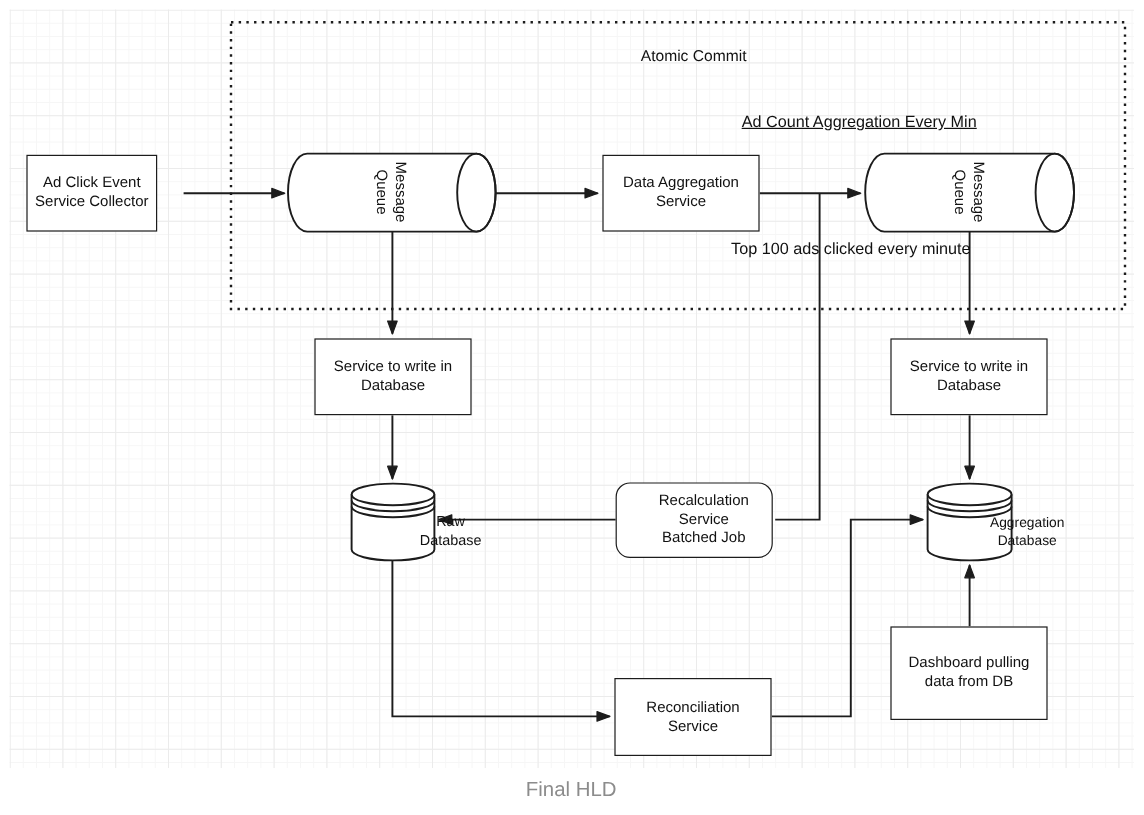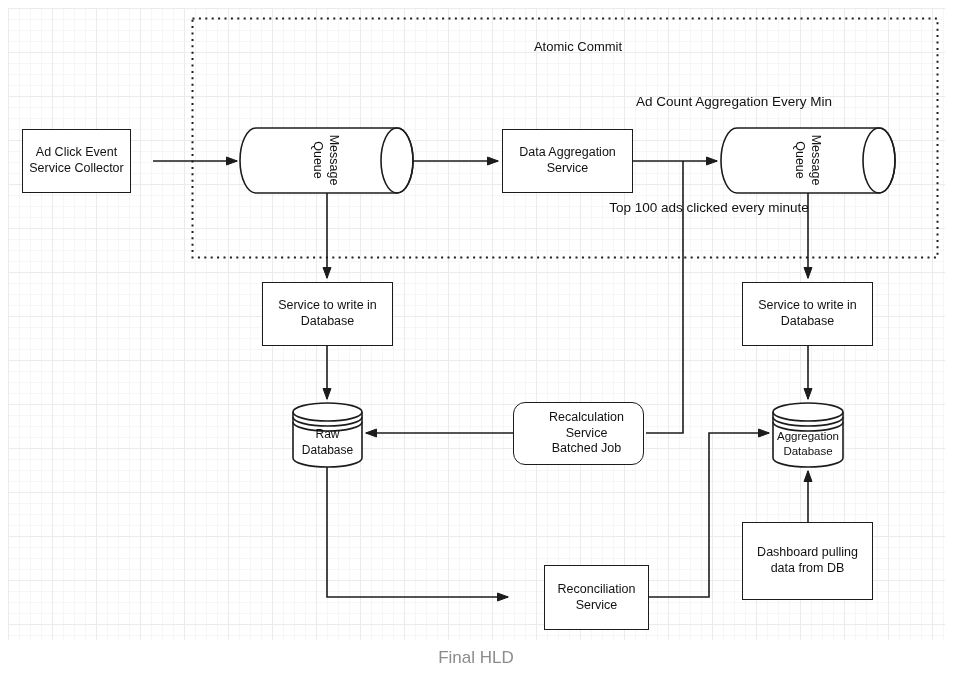--- a/index.html
+++ b/index.html
@@ -27,21 +27,21 @@
   }
   .node.rounded{border-radius:12px;}
   .node span, .cyl-label span, .db-label span{white-space:pre-line;}
   .cyl-label{
     position:absolute;display:flex;align-items:center;justify-content:center;
     text-align:center;font-size:12.5px;line-height:1.3;
     width:84px;height:84px;transform:rotate(90deg);
   }
   .db-label{
     position:absolute;display:flex;align-items:center;justify-content:center;
-    text-align:center;line-height:1.3;
+    text-align:center;line-height:1.3;padding-left:48px;
   }
   .free-label{
     position:absolute;transform:translate(-50%,-50%);
     font-size:13.5px;white-space:nowrap;text-align:center;margin-left:10px;
   }
   .caption{
     position:absolute;left:476px;top:648px;transform:translateX(-50%);
     font-size:17px;color:#8c8c8c;white-space:nowrap;
   }
 </style>
@@ -117,21 +117,21 @@
 <div class="node" style="left:742px;top:282px;width:131px;height:64px;">
   <span>Service to write in
 Database</span>
 </div>
 
 <div class="node rounded" style="left:513px;top:402px;width:131px;height:63px;padding-left:16px;">
   <span>Recalculation Service
 Batched Job</span>
 </div>
 
-<div class="node" style="left:544px;top:565px;width:105px;height:65px;">
+<div class="node" style="left:512px;top:565px;width:131px;height:65px;">
   <span>Reconciliation
 Service</span>
 </div>
 
 <div class="node" style="left:742px;top:522px;width:131px;height:78px;">
   <span>Dashboard pulling
 data from DB</span>
 </div>
 
 <div class="cyl-label" style="left:284px;top:118px;">
@@ -146,16 +146,16 @@
 <div class="db-label" style="left:293px;top:422px;width:69px;height:42px;font-size:12px;">
   <span>Raw
 Database</span>
 </div>
 <div class="db-label" style="left:771px;top:424px;width:74px;height:40px;font-size:11.5px;">
   <span>Aggregation
 Database</span>
 </div>
 
 <div class="free-label" style="left:568px;top:46px;font-size:13px;">Atomic Commit</div>
-<div class="free-label" style="left:724px;top:101px;">Ad Count Aggregation Every Min</div>
+<div class="free-label" style="left:706px;top:101px;text-decoration:underline;">Ad Count Aggregation Every Min</div>
 <div class="free-label" style="left:699px;top:207px;">Top 100 ads clicked every minute</div>
 
 <div class="caption">Final HLD</div>
 
 </body></html>

